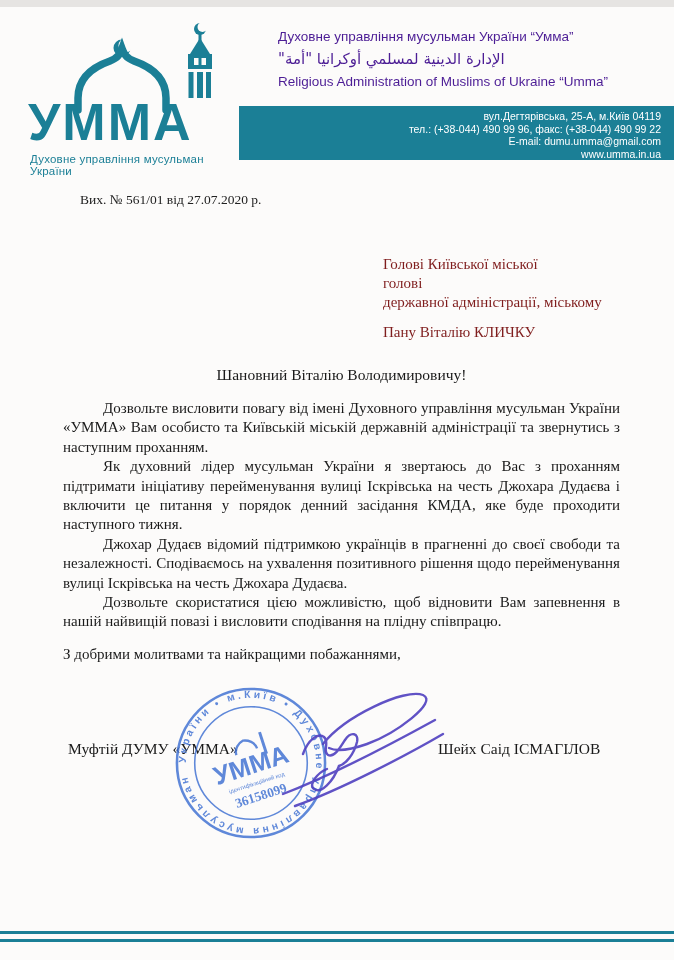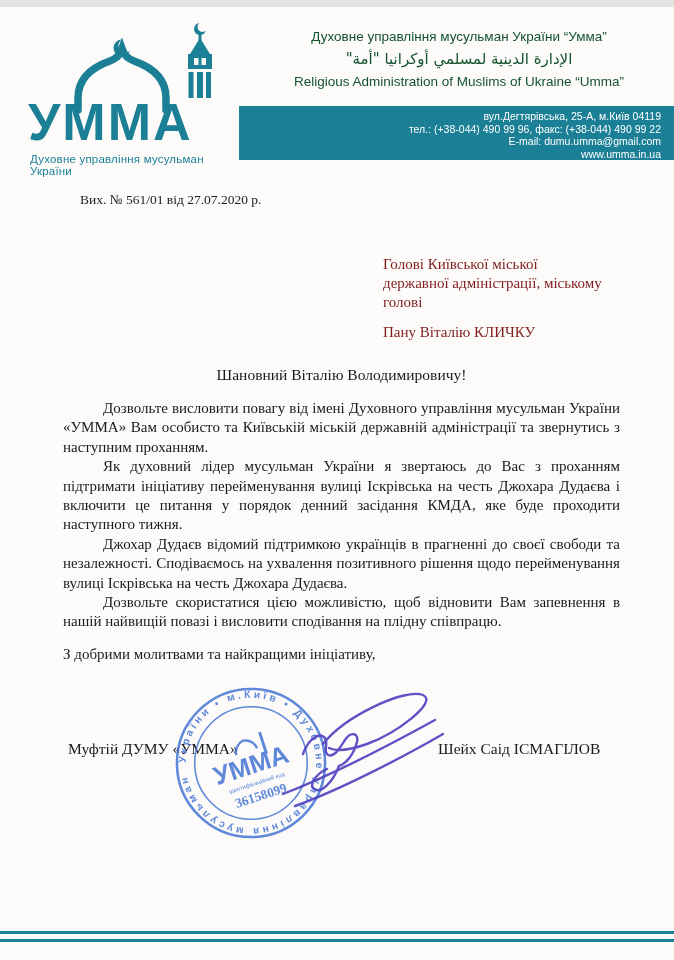--- a/index.html
+++ b/index.html
@@ -9,21 +9,21 @@
 
   
   .logo{position:absolute;left:28px;top:22px;width:212px;height:148px;}
   .logo-art{position:absolute;left:0;top:0;}
   .brand{position:absolute;left:0;top:74px;font-size:52px;font-weight:800;letter-spacing:2px;
          color:#1b7f96;line-height:1;font-family:"Liberation Sans",sans-serif;}
   .logo-sub{position:absolute;left:2px;top:131px;width:210px;font-size:11.5px;font-weight:normal;
             color:#1b7f96;letter-spacing:.2px;}
 
   
-  .hdr{position:absolute;left:278px;top:28px;width:362px;text-align:center;color:#14532d;}
+  .hdr{position:absolute;left:278px;top:28px;width:362px;text-align:left;color:#4c1d95;}
   .hdr-uk{font-size:13.5px;line-height:18px;}
   .hdr-ar{font-size:15px;line-height:26px;font-family:"DejaVu Sans",sans-serif;direction:rtl;}
   .hdr-en{font-size:13.5px;line-height:20px;}
 
   
   .bar{position:absolute;left:239px;top:106px;width:435px;height:54px;background:#1b7f96;
        color:#ffffff;text-align:right;font-size:10.5px;line-height:12.6px;
        padding:4px 13px 0 0;box-sizing:border-box;}
 
   
@@ -96,35 +96,35 @@
     <div>вул.Дегтярівська, 25-А, м.Київ 04119</div>
     <div>тел.: (+38-044) 490 99 96, факс: (+38-044) 490 99 22</div>
     <div>E-mail: dumu.umma@gmail.com</div>
     <div>www.umma.in.ua</div>
   </div>
 
   <div class="ref">Вих. № 561/01 від 27.07.2020 р.</div>
 
   <div class="recipient">
     <div>Голові Київської міської</div>
+    <div>голові</div>
     <div>державної адміністрації, міському</div>
-    <div>голові</div>
     <div class="rname">Пану Віталію КЛИЧКУ</div>
   </div>
 
   <div class="salut">Шановний Віталію Володимировичу!</div>
 
   <div class="body-txt">
     <p>Дозвольте висловити повагу від імені Духовного управління мусульман України «УММА» Вам особисто та Київській міській державній адміністрації та звернутись з наступним проханням.</p>
     <p>Як духовний лідер мусульман України я звертаюсь до Вас з проханням підтримати ініціативу перейменування вулиці Іскрівська на честь Джохара Дудаєва і включити це питання у порядок денний засідання КМДА, яке буде проходити наступного тижня.</p>
     <p>Джохар Дудаєв відомий підтримкою українців в прагненні до своєї свободи та незалежності. Сподіваємось на ухвалення позитивного рішення щодо перейменування вулиці Іскрівська на честь Джохара Дудаєва.</p>
     <p>Дозвольте скористатися цією можливістю, щоб відновити Вам запевнення в нашій найвищій повазі і висловити сподівання на плідну співпрацю.</p>
   </div>
 
-  <div class="closing">З добрими молитвами та найкращими ініціативу,</div>
+  <div class="closing">З добрими молитвами та найкращими побажаннями,</div>
 
   <div class="sig-title">Муфтій ДУМУ «УММА»</div>
   <div class="sig-name">Шейх Саід ІСМАГІЛОВ</div>
 
   <svg class="stamp" width="158" height="158" viewBox="0 0 160 160">
     <defs>
       <path id="ringPath" d="M 14 80 A 66 66 0 1 1 146 80 A 66 66 0 1 1 14 80" fill="none"></path>
     </defs>
     <g opacity="0.82">
       <circle cx="80" cy="80" r="75" fill="none" stroke="#3d6fd2" stroke-width="2.6"></circle>

